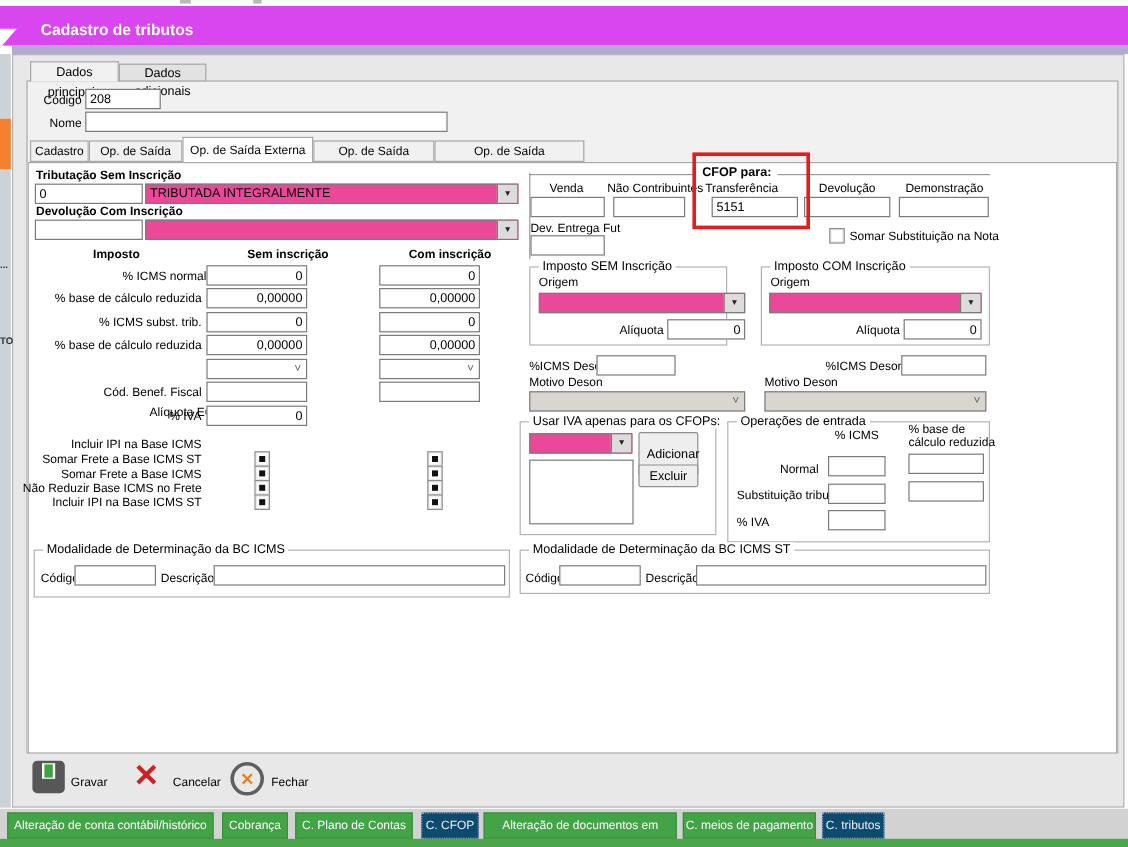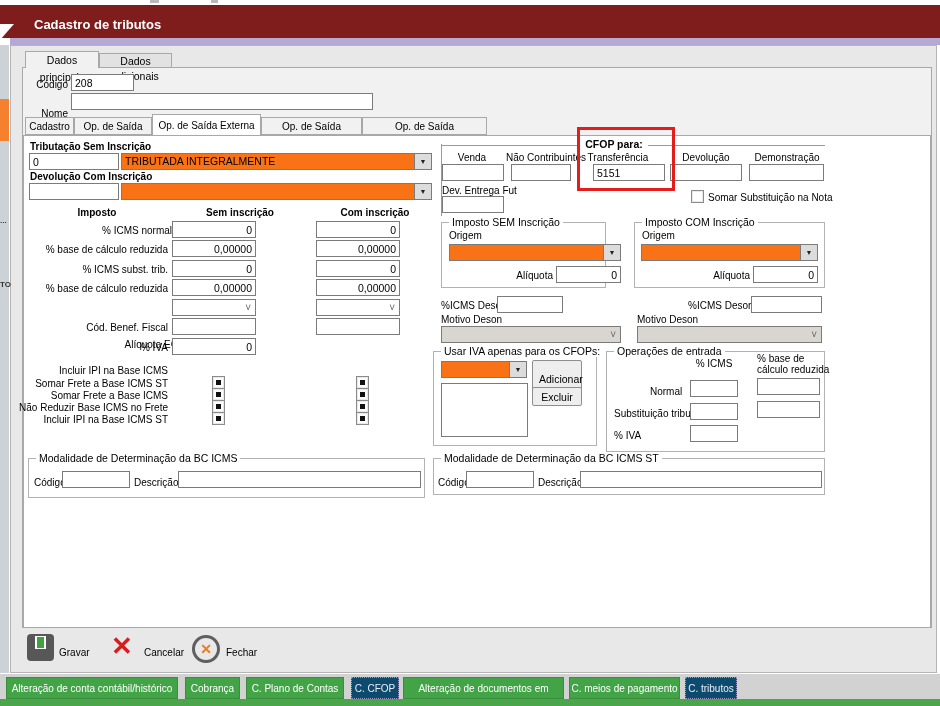--- a/index.html
+++ b/index.html
@@ -5,36 +5,36 @@
   html,body{margin:0;padding:0;}
   #screen{position:relative;width:940px;height:706px;background:#ffffff;overflow:hidden;
           font-family:"Liberation Sans",sans-serif;font-size:10.5px;color:#000;}
   .lbl{position:absolute;font-size:10px;line-height:13px;white-space:nowrap;}
   .r{text-align:right;}
   .c{text-align:center;}
   .b{font-weight:bold;}
   .field{position:absolute;height:17px;border:1px solid #7b7b7b;background:#fff;
          font-family:"Liberation Sans",sans-serif;font-size:10.5px;padding:0 3px;box-sizing:border-box;outline:none;}
   .num{text-align:right;}
-  .combo{position:absolute;height:17px;border:1px solid #7b7b7b;background:#f97316;display:flex;box-sizing:border-box;}
+  .combo{position:absolute;height:17px;border:1px solid #7b7b7b;background:#ec4899;display:flex;box-sizing:border-box;}
   .combo .ct{flex:1;font-size:10.5px;line-height:15px;padding:0 3px;overflow:hidden;white-space:nowrap;}
   .combo .cb{width:16px;background:#dcdcdc;border-left:1px solid #7b7b7b;text-align:center;
              font-size:7px;line-height:15px;color:#222;cursor:default;}
   .flat{position:absolute;height:17px;border:1px solid #7b7b7b;background:#fff;box-sizing:border-box;}
   .flat .ch{position:absolute;right:4px;top:0;font-size:10px;color:#666;line-height:15px;}
   .flat.dis{background:#d9d6d2;}
   .gb{position:absolute;border:1px solid #b2b2b2;box-sizing:border-box;}
   .gbt{position:absolute;top:-7px;left:7px;background:#fff;padding:0 3px;font-size:10.5px;white-space:nowrap;}
   .chk{position:absolute;width:13px;height:13px;border:1px solid #8b8b8b;background:#fff;
        box-shadow:inset 0 0 0 1px #e9e9e9;box-sizing:border-box;}
   .chk.filled::after{content:"";position:absolute;left:3px;top:3px;width:5px;height:5px;background:#111;}
   .btn{position:absolute;background:#eeeeee;border:1px solid #8e8e8e;border-radius:2px;
        font-family:"Liberation Sans",sans-serif;font-size:10.5px;box-sizing:border-box;}
   .listbox{position:absolute;border:1px solid #7b7b7b;background:#fff;box-sizing:border-box;}
-  .titlebar{position:absolute;left:0;top:5px;width:940px;height:33px;background:#7f1d1d;}
+  .titlebar{position:absolute;left:0;top:5px;width:940px;height:33px;background:#d946ef;}
   .title-text{position:absolute;left:34px;top:12px;color:#fff;font-size:13px;font-weight:bold;}
   .cursor-art{position:absolute;left:0;top:19px;width:0;height:0;
               border-top:16px solid #fff;border-right:14px solid transparent;}
   .lav{position:absolute;left:10px;top:38px;width:930px;height:7px;background:#b3a9d4;}
   .winbody{position:absolute;left:10px;top:45px;width:927px;height:628px;background:#e8e8e8;border:1px solid #b5b5b5;box-sizing:border-box;}
   .tabpage{position:absolute;left:22px;top:67px;width:910px;height:561px;background:#f1f1f1;border:1px solid #a8a8a8;box-sizing:border-box;}
   .mtab{position:absolute;font-size:10.5px;text-align:center;border:1px solid #a8a8a8;box-sizing:border-box;cursor:default;}
   .mtab.on{background:#f1f1f1;border-bottom:none;z-index:2;}
   .mtab.off{background:#e2e2e2;}
   .stab{position:absolute;font-size:10px;text-align:center;border:1px solid #a8a8a8;box-sizing:border-box;background:#f1f1f1;cursor:default;}
@@ -84,21 +84,21 @@
   <div class="sideorange"></div>
   <div class="sidetxt" style="top:216px;">...</div>
   <div class="sidetxt" style="top:280px;">TO</div>
 
   <div class="tabpage"></div>
   <div class="mtab on" style="left:25px;top:51px;width:74px;height:17px;line-height:17px;"><span>Dados principais</span></div>
   <div class="mtab off" style="left:99px;top:53px;width:73px;height:15px;line-height:15px;"><span>Dados adicionais</span></div>
 
   <div class="lbl r z" style="left:28px;top:78px;width:40px;">Código</div>
   <input class="field z" style="left: 71px; top: 74px; width: 63px;" value="208">
-  <div class="lbl r z" style="left:28px;top:107px;width:40px;">Nome</div>
+  <div class="lbl r z" style="left:28px;top:97px;width:40px;">Nome</div>
   <input class="field z" style="left: 71px; top: 93px; width: 302px;" value="">
 
   <div class="stab" style="left:25px;top:117px;width:49px;height:18px;line-height:18px;"><span>Cadastro</span></div>
   <div class="stab" style="left:74px;top:117px;width:78px;height:18px;line-height:18px;"><span>Op. de Saída Local</span></div>
   <div class="stab on" style="left:152px;top:114px;width:109px;height:21px;line-height:21px;"><span>Op. de Saída Externa</span></div>
   <div class="stab" style="left:261px;top:117px;width:101px;height:18px;line-height:18px;"><span>Op. de Saída Exceções</span></div>
   <div class="stab" style="left:362px;top:117px;width:125px;height:18px;line-height:18px;"><span>Op. de Saída Geral/Serviços</span></div>
 
   <div class="whitepage"></div>
 

